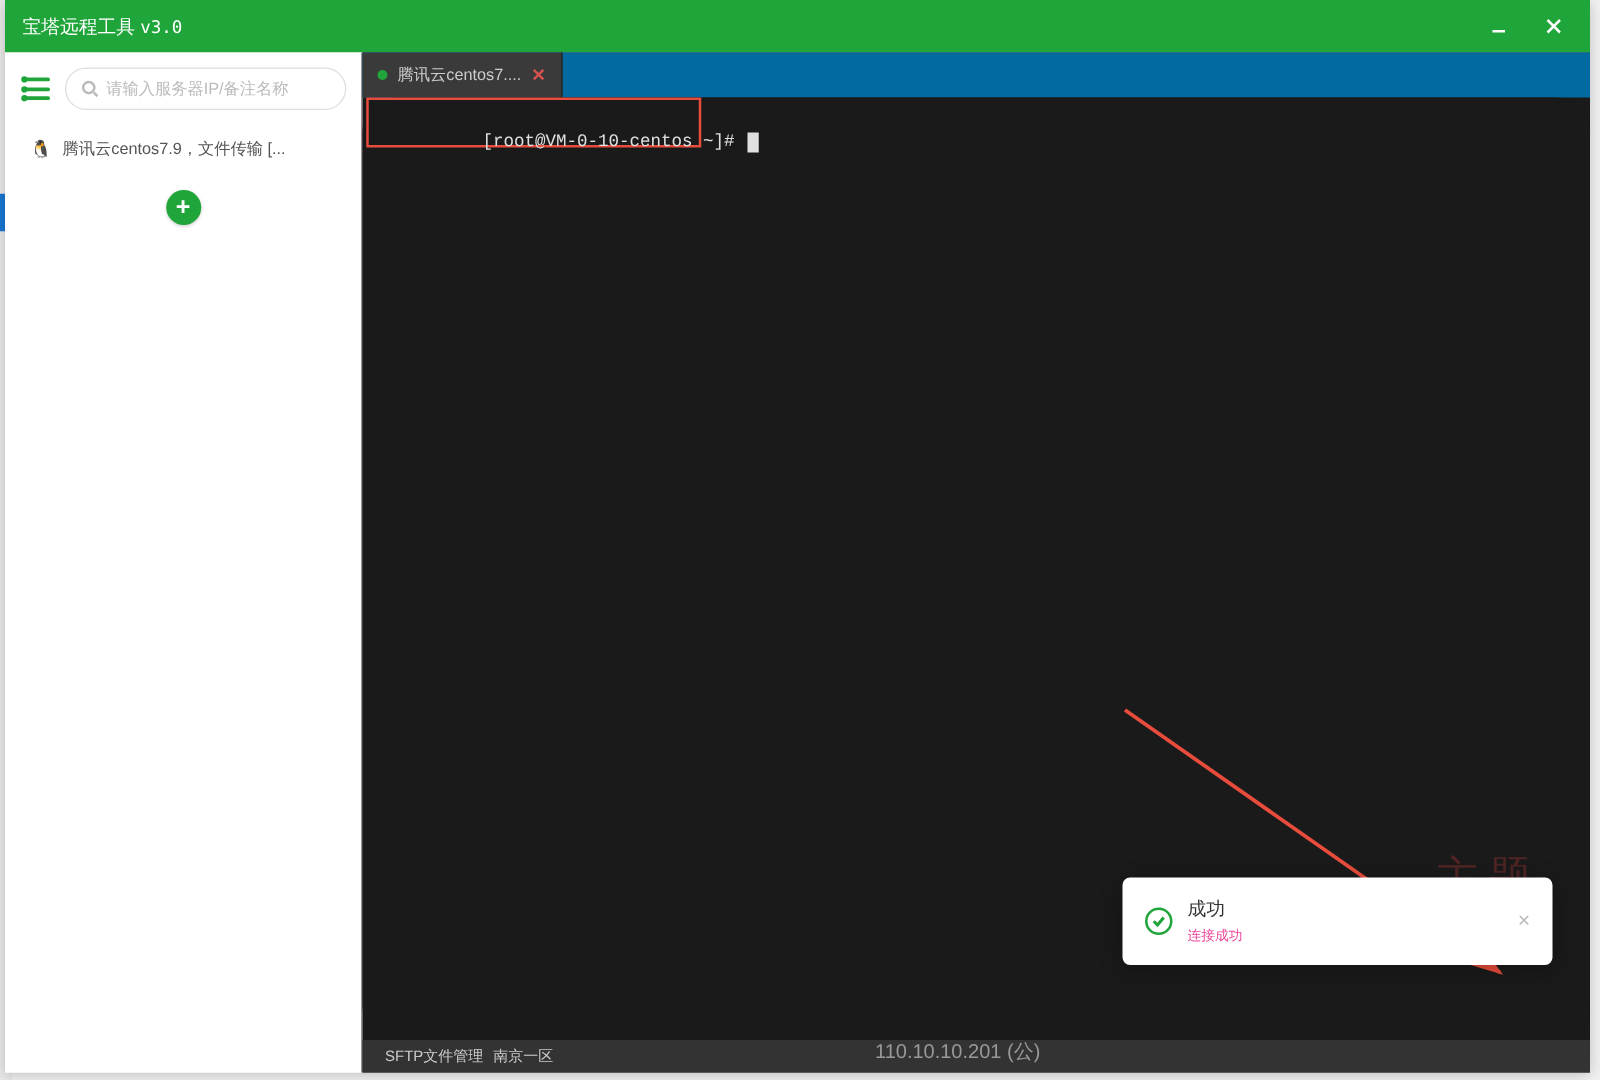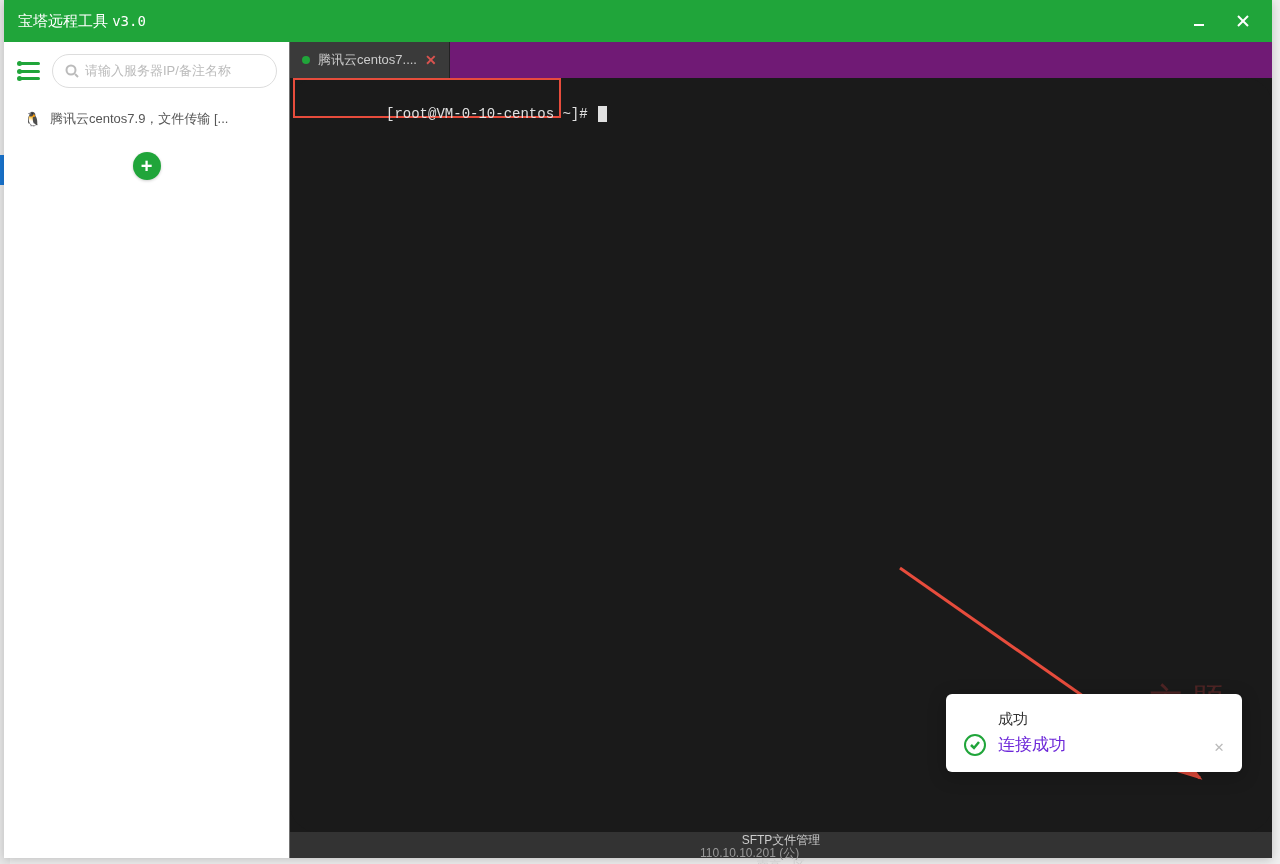--- a/index.html
+++ b/index.html
@@ -122,21 +122,21 @@
   
   .main {
     flex:1;
     display:flex;
     flex-direction:column;
     min-width:0;
     background:#1a1a1a;
   }
   .tabbar {
     height:36px;
-    background:#701a75;
+    background:#0369a1;
     display:flex;
     align-items:stretch;
     text-align:right;
   }
   .tab {
     display:flex; align-items:center; gap:8px;
     padding: 0 12px;
     background:#3a3a3a;
     color:#ccc;
     font-size:13px;
@@ -186,66 +186,65 @@
   
   .statusbar {
     height:26px;
     background:#333;
     color:#ccc;
     font-size:12px;
     display:flex;
     align-items:center;
     gap:8px;
     padding: 0 18px;
-    flex-direction: column;
   }
   .statusbar span { cursor:pointer; }
   
   .toast {
     position:absolute;
     right:30px; bottom:60px;
-    width:296px;
+    width:344px;
     background:#fff;
     border-radius:6px;
     box-shadow:0 4px 18px rgba(0,0,0,0.25);
     padding:16px 18px;
     display:flex;
-    align-items:flex-end;
+    align-items:center;
     gap:12px;
   }
   .toast .check {
     width:22px; height:22px; border:2px solid #20a53a; border-radius:50%;
     display:flex; align-items:center; justify-content:center;
     flex-shrink:0;
   }
   .toast .check svg { stroke:#20a53a; stroke-width:2.5; fill:none;}
   .toast .msg { flex:1; }
   .toast .msg .t1 { font-size:15px; color:#333; font-weight:500; margin-bottom:4px;}
-  .toast .msg .t2 { font-size:17px; color:#6d28d9;}
+  .toast .msg .t2 { font-size:11px; color:#ec4899;}
   .toast .x { color:#bbb; font-size:16px; cursor:pointer; line-height:1;}
   
   .watermark {
     position:absolute;
     right:40px; bottom:70px;
     font-size:36px;
     color:rgba(200,60,60,0.30);
     font-family:"SimSun","KaiTi",serif;
     letter-spacing:6px;
     pointer-events:none;
     text-align:right;
     line-height:1.1;
   }
   .watermark .sub {
     font-size:10px; letter-spacing:2px; color:rgba(150,40,40,0.30);
     font-family:Arial,sans-serif;
   }
   .bottom-fragment {
     position:absolute;
-    left:700px; bottom:2px;
-    color:#999; font-size:12px;
+    left:700px; bottom:12px;
+    color:#999; font-size:16px;
   }
 </style>
 </head>
 <body>
 
 <div class="left-stub">
   <div class="blue-bit"></div>
 </div>
 
 <div class="window">

